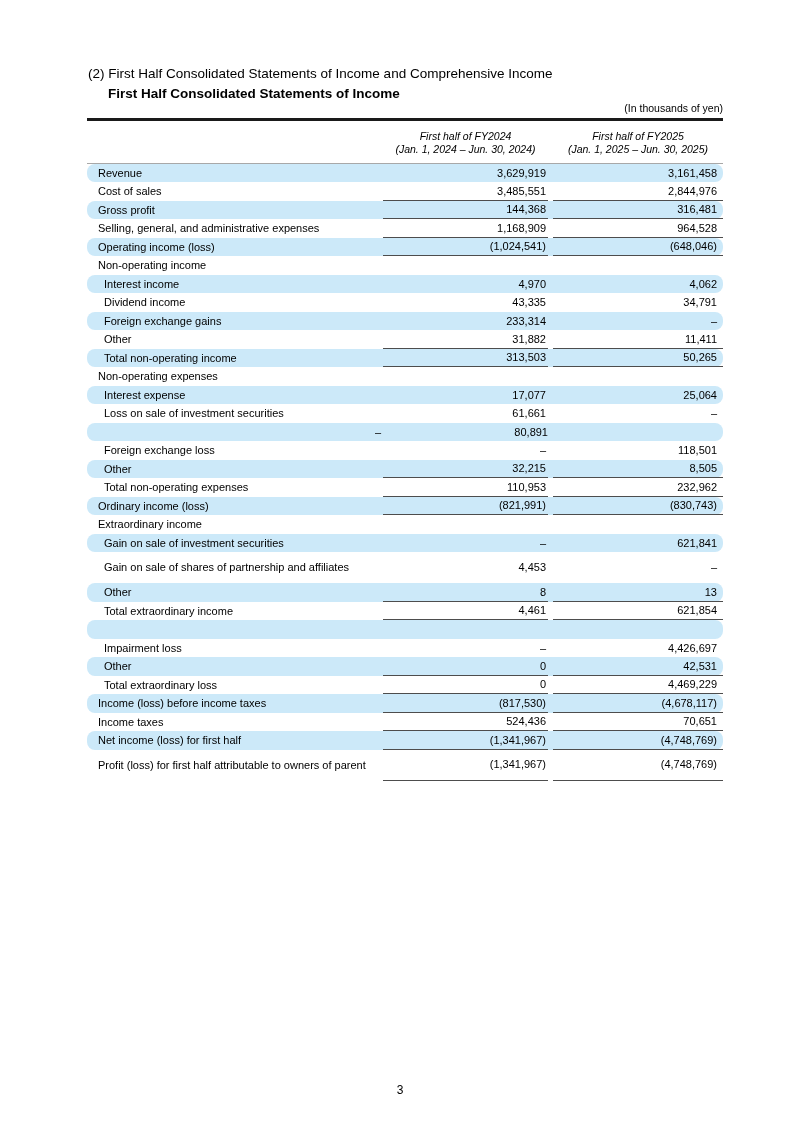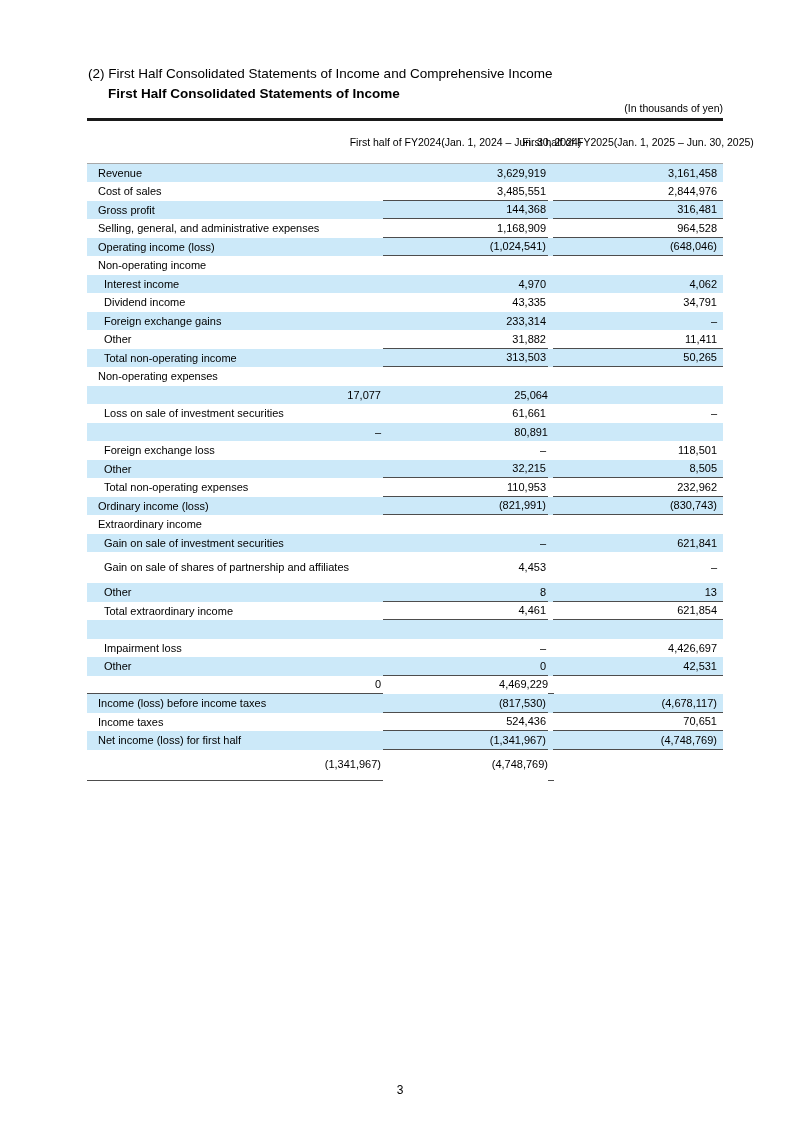--- a/index.html
+++ b/index.html
@@ -14,24 +14,24 @@
   .page{position:relative;width:800px;height:1131px;background:#fff;overflow:hidden;}
 
   .title1{position:absolute;left:88px;top:66px;font-size:13.5px;font-weight:normal;white-space:nowrap;}
   .title2{position:absolute;left:108px;top:86px;font-size:13.5px;font-weight:bold;white-space:nowrap;}
   .unit-note{position:absolute;left:87px;top:102px;width:636px;text-align:right;font-size:10.5px;}
 
   .tablewrap{position:absolute;left:87px;top:118px;width:636px;}
   .heavy-rule{height:2.5px;background:var(--heavy);}
 
   .thead{display:grid;grid-template-columns:296px 165px 5px 170px;border-bottom:1px solid var(--hair);height:43px;}
-  .thcell{display:flex;flex-direction:row;justify-content:center;align-items:center;font-size:10.5px;line-height:13px;padding-top:2px;}
+  .thcell{display:flex;flex-direction:column;justify-content:center;align-items:center;font-size:10.5px;line-height:13px;padding-top:2px;font-style:italic;}
   .thcell .l1,.thcell .l2{white-space:nowrap;}
 
-  .row{display:grid;grid-template-columns:296px 165px 5px 170px;height:18.5px;align-items:stretch;}
+  .row{display:grid;grid-template-columns:296px 165px 5px 170px;height:18.5px;align-items:stretch;border-radius:8px;}
   .row.tall{height:31px;}
   .row.shaded{background:var(--shade);}
   .cell{display:flex;align-items:center;font-size:11px;line-height:12.5px;}
   .label-cell{padding-left:11px;}
   .label-cell.indent{padding-left:17px;}
   .val{justify-content:flex-end;}
   .val.c1{padding-right:2px;}
   .val.c2{padding-right:6px;}
   .bb{border-bottom:1px solid var(--rule);}
 
@@ -129,20 +129,21 @@
           <div class="cell"></div>
           <div class="cell val c2 bb">50,265</div>
         </div>
         <div class="row">
           <div class="cell label-cell">Non-operating expenses</div>
           <div class="cell val c1"></div>
           <div class="cell"></div>
           <div class="cell val c2"></div>
         </div>
         <div class="row shaded">
+          <div class="cell label-cell indent">Interest expense</div>
           <div class="cell val c1">17,077</div>
           <div class="cell"></div>
           <div class="cell val c2">25,064</div>
         </div>
         <div class="row">
           <div class="cell label-cell indent">Loss on sale of investment securities</div>
           <div class="cell val c1">61,661</div>
           <div class="cell"></div>
           <div class="cell val c2">–</div>
         </div>
@@ -216,20 +217,21 @@
           <div class="cell"></div>
           <div class="cell val c2">4,426,697</div>
         </div>
         <div class="row shaded">
           <div class="cell label-cell indent">Other</div>
           <div class="cell val c1 bb">0</div>
           <div class="cell"></div>
           <div class="cell val c2 bb">42,531</div>
         </div>
         <div class="row">
+          <div class="cell label-cell indent">Total extraordinary loss</div>
           <div class="cell val c1 bb">0</div>
           <div class="cell"></div>
           <div class="cell val c2 bb">4,469,229</div>
         </div>
         <div class="row shaded">
           <div class="cell label-cell">Income (loss) before income taxes</div>
           <div class="cell val c1 bb">(817,530)</div>
           <div class="cell"></div>
           <div class="cell val c2 bb">(4,678,117)</div>
         </div>
@@ -239,20 +241,21 @@
           <div class="cell"></div>
           <div class="cell val c2 bb">70,651</div>
         </div>
         <div class="row shaded">
           <div class="cell label-cell">Net income (loss) for first half</div>
           <div class="cell val c1 bb">(1,341,967)</div>
           <div class="cell"></div>
           <div class="cell val c2 bb">(4,748,769)</div>
         </div>
         <div class="row tall">
+          <div class="cell label-cell">Profit (loss) for first half attributable to owners of parent</div>
           <div class="cell val c1 bb">(1,341,967)</div>
           <div class="cell"></div>
           <div class="cell val c2 bb">(4,748,769)</div>
         </div>
       </div>
   </div>
 
   <div class="page-number">3</div>
 
 </div>

